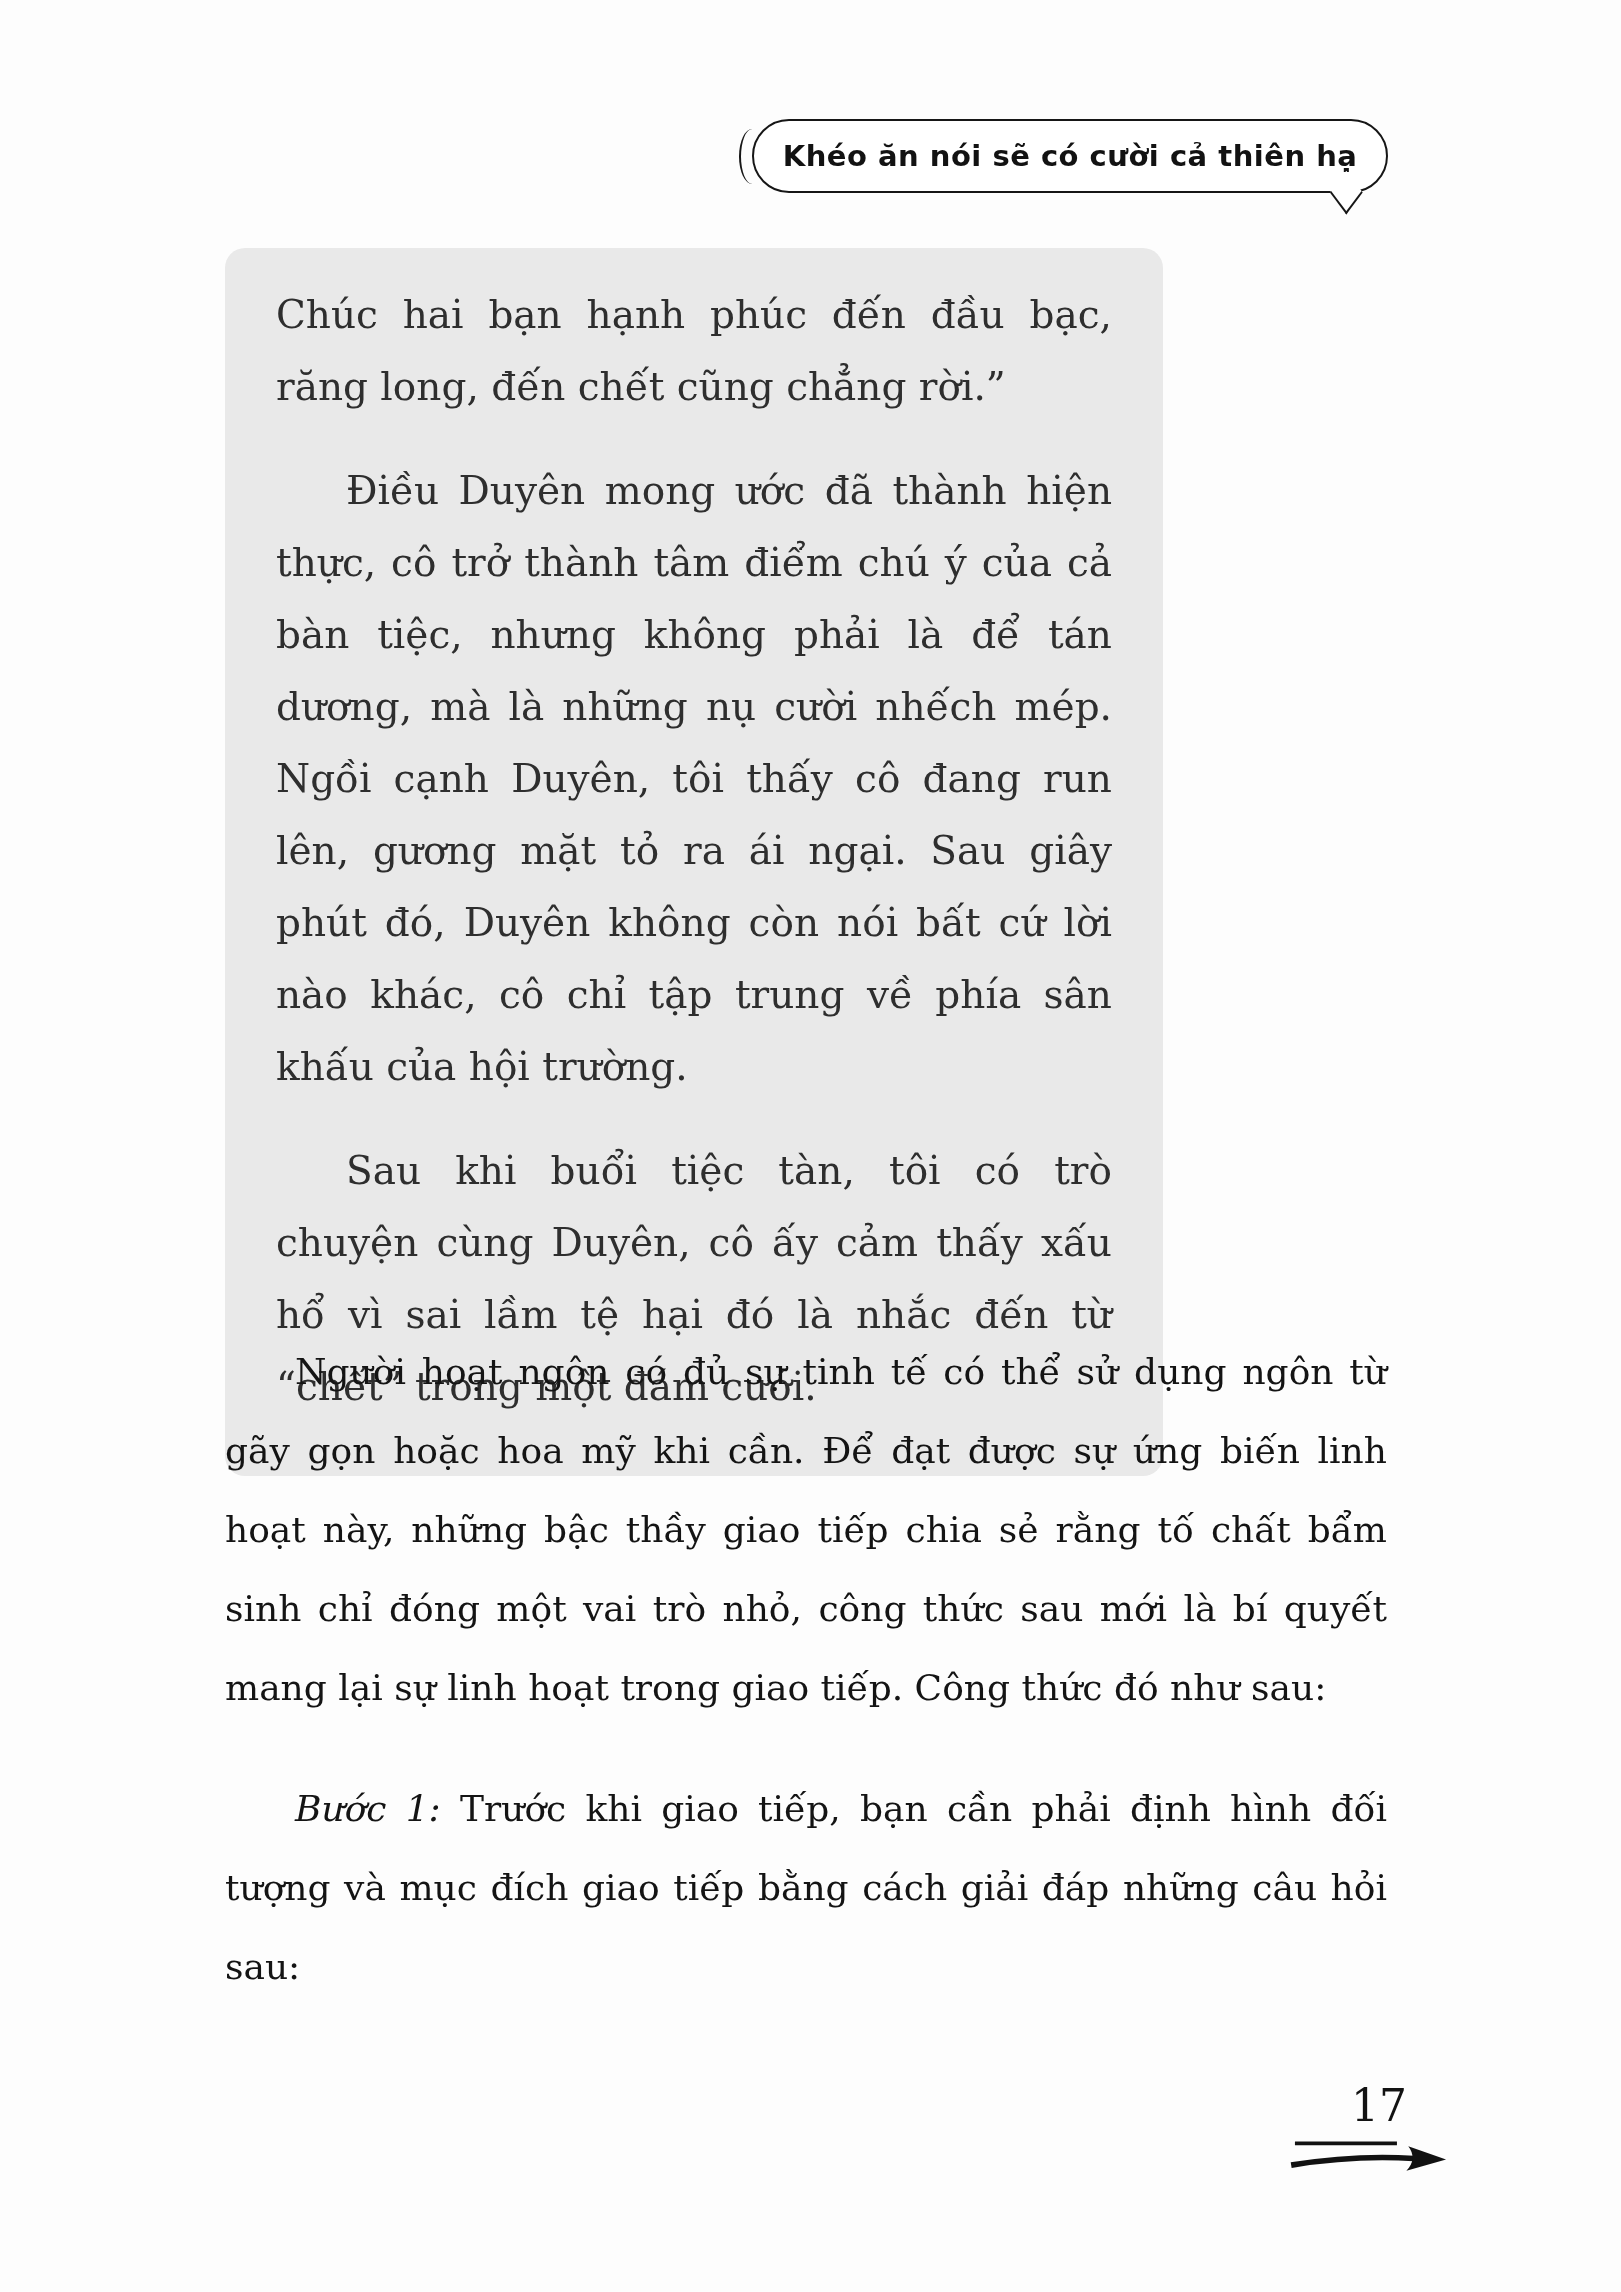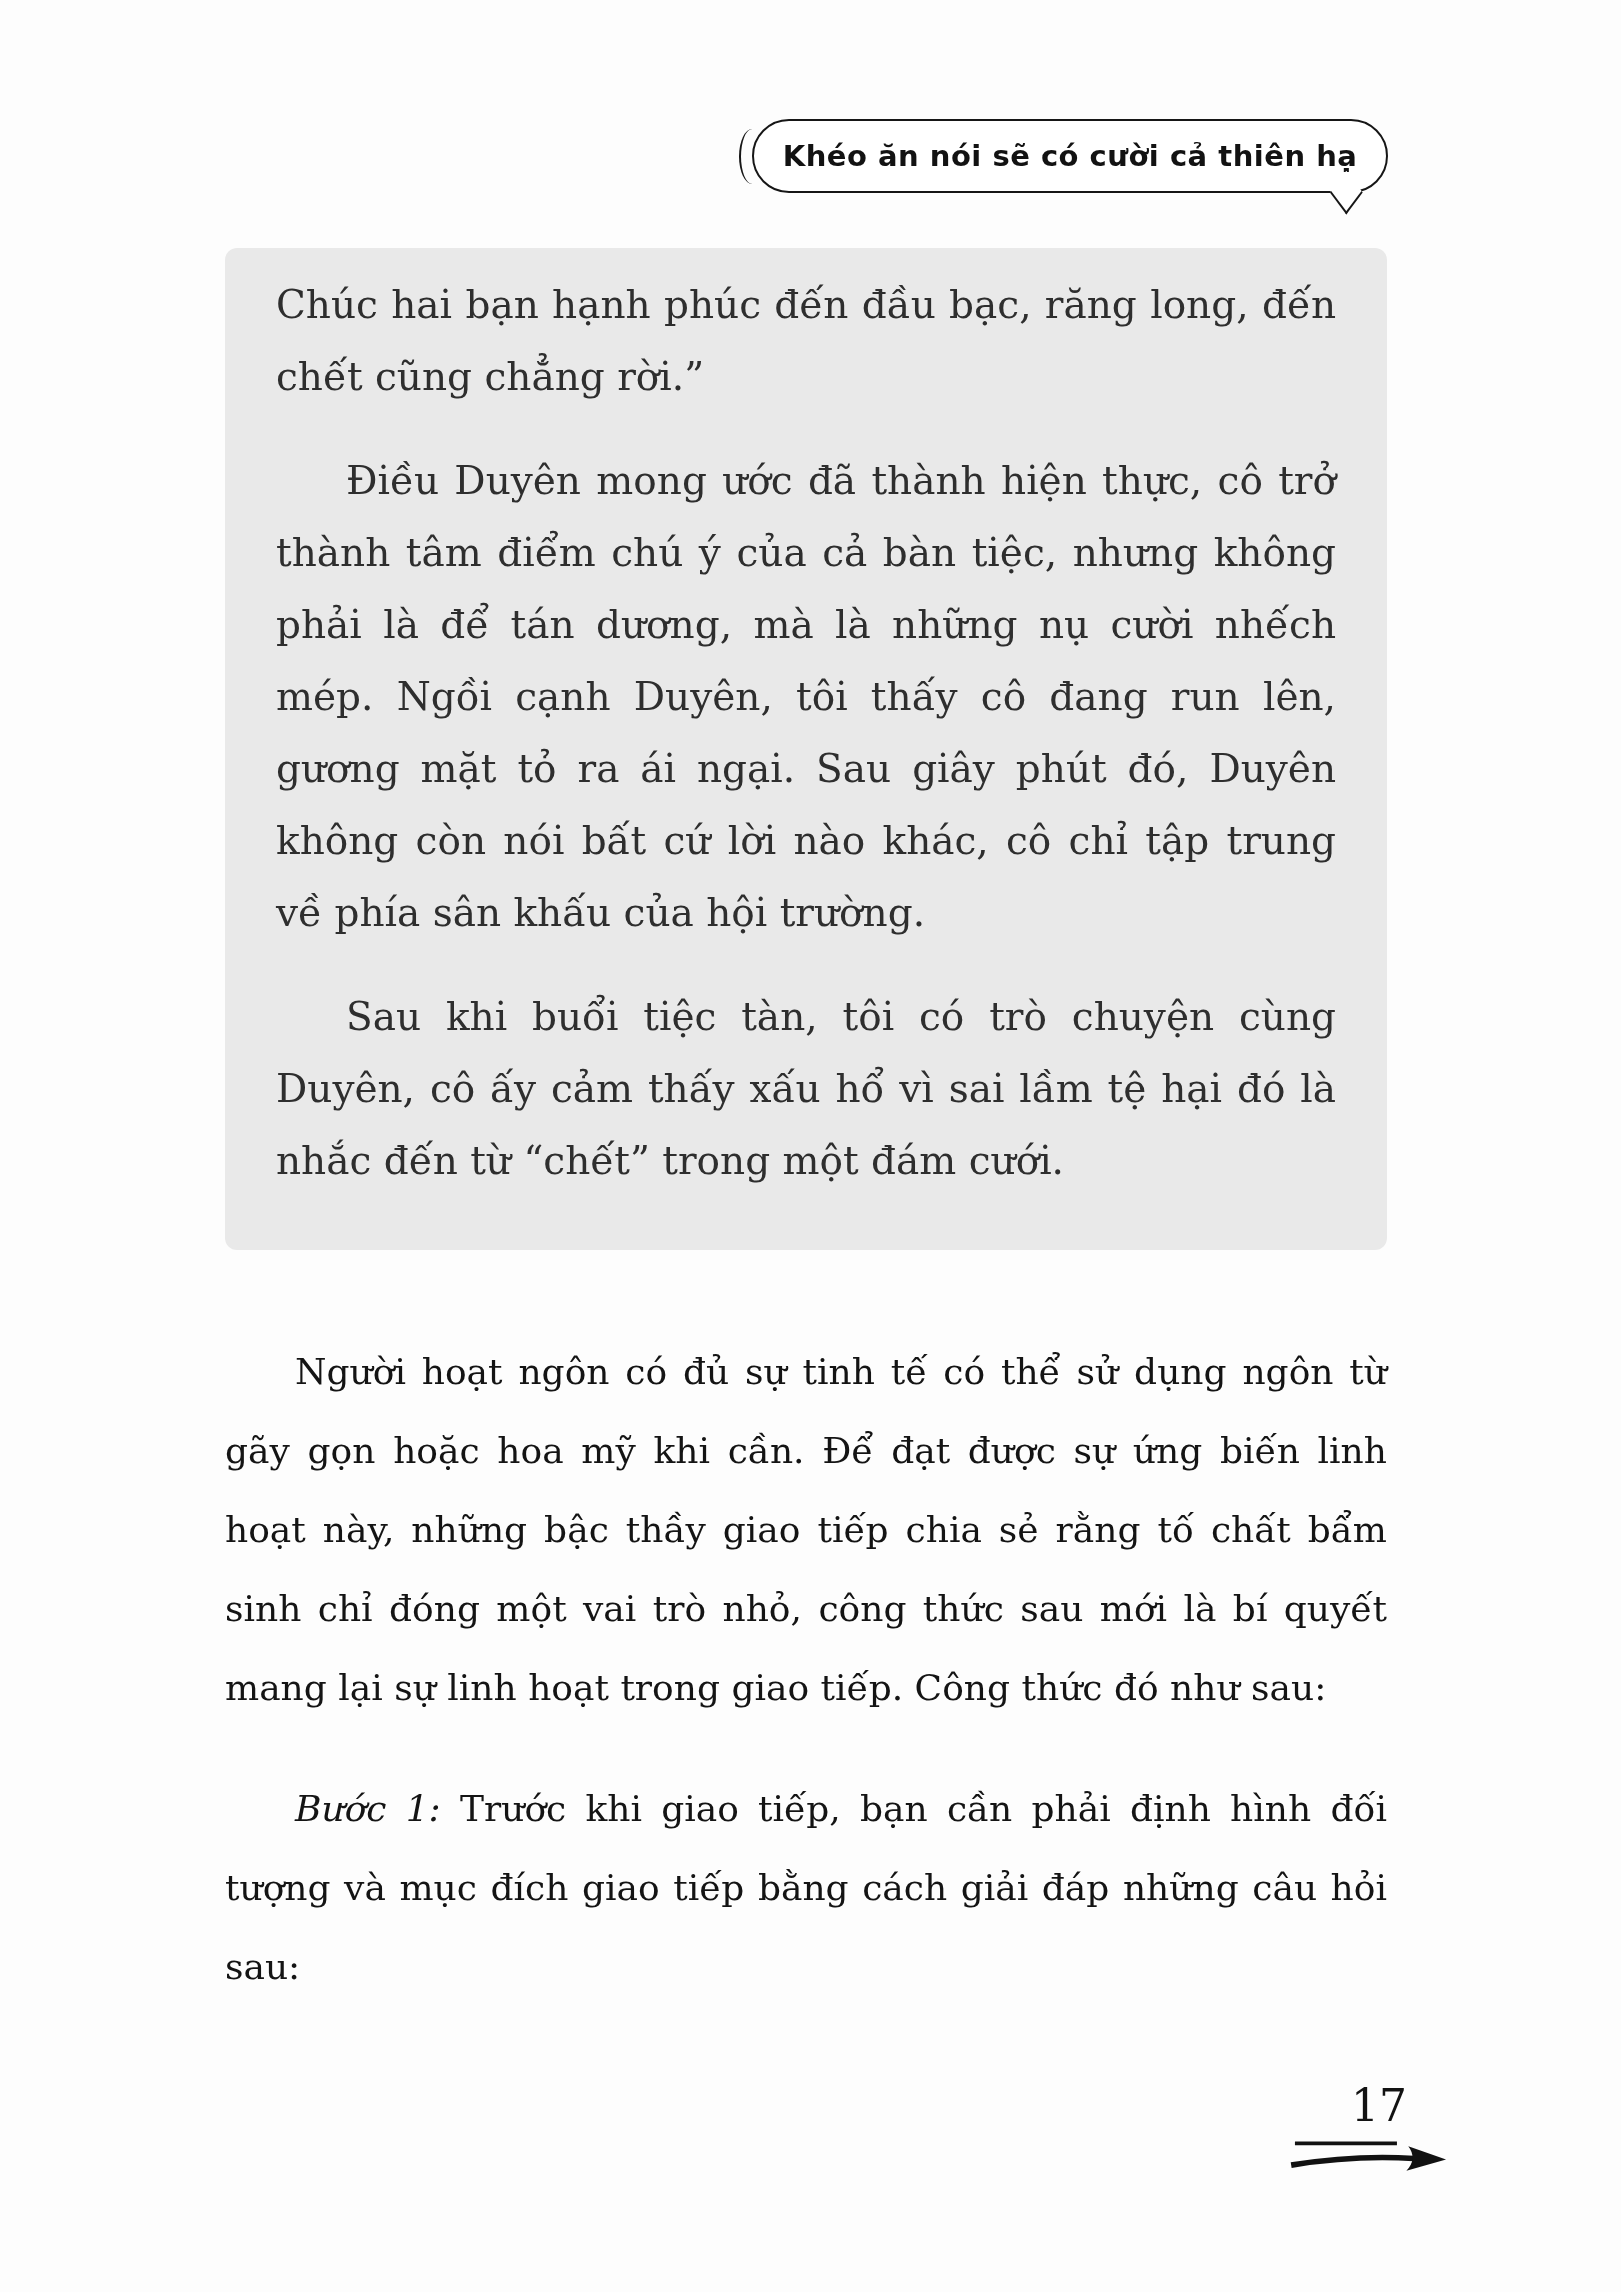--- a/index.html
+++ b/index.html
@@ -59,25 +59,25 @@
     border-right: 2.8px solid #161616;
     border-bottom: 2.8px solid #161616;
     transform: rotate(45deg) skew(8deg, 8deg);
   }
 
   
   .quote-box {
     position: absolute;
     left: 225px;
     top: 248px;
-    width: 1162px;
+    width: 938px;
     box-sizing: border-box;
-    padding: 21px 51px 53px 51px;
+    padding: 31px 51px 53px 51px;
     background: #e9e9e9;
-    border-radius: 12px;
+    border-radius: 20px;
     font-size: 39px;
     line-height: 72px;
     color: #2e2e2e;
     text-align: justify;
   }
   .quote-box p {
     margin: 0;
   }
   .quote-box p + p {
     margin-top: 32px;

